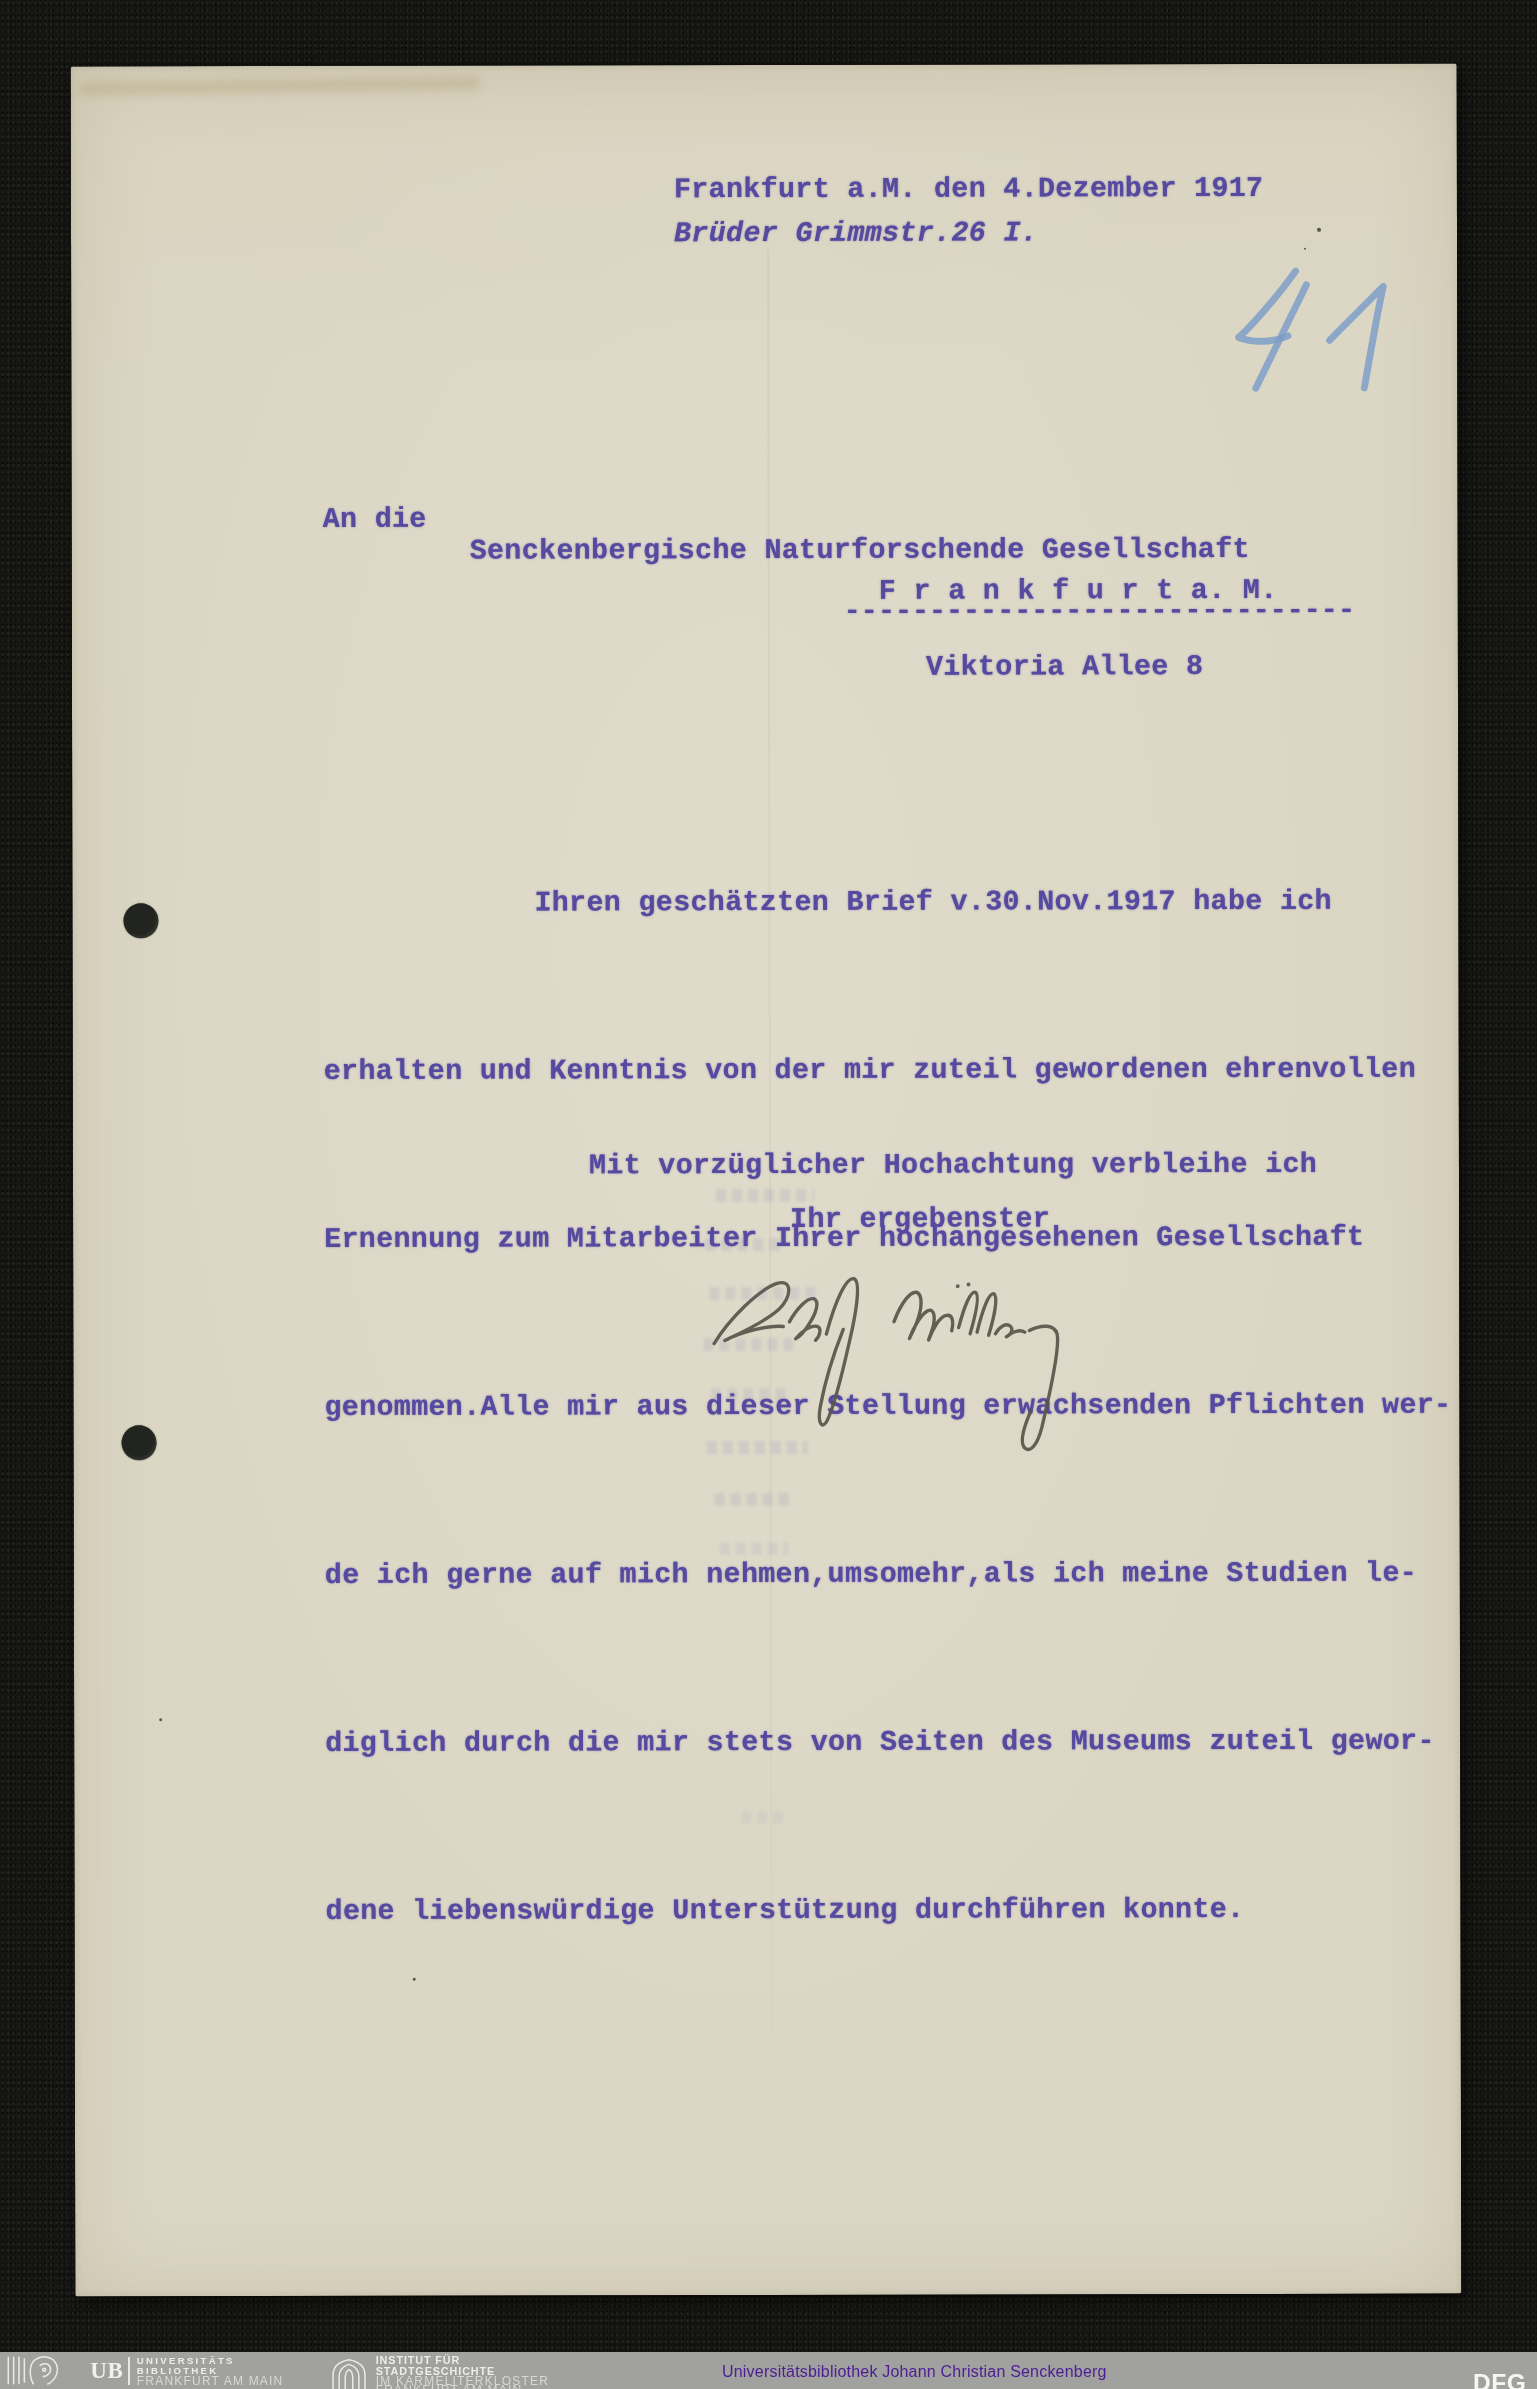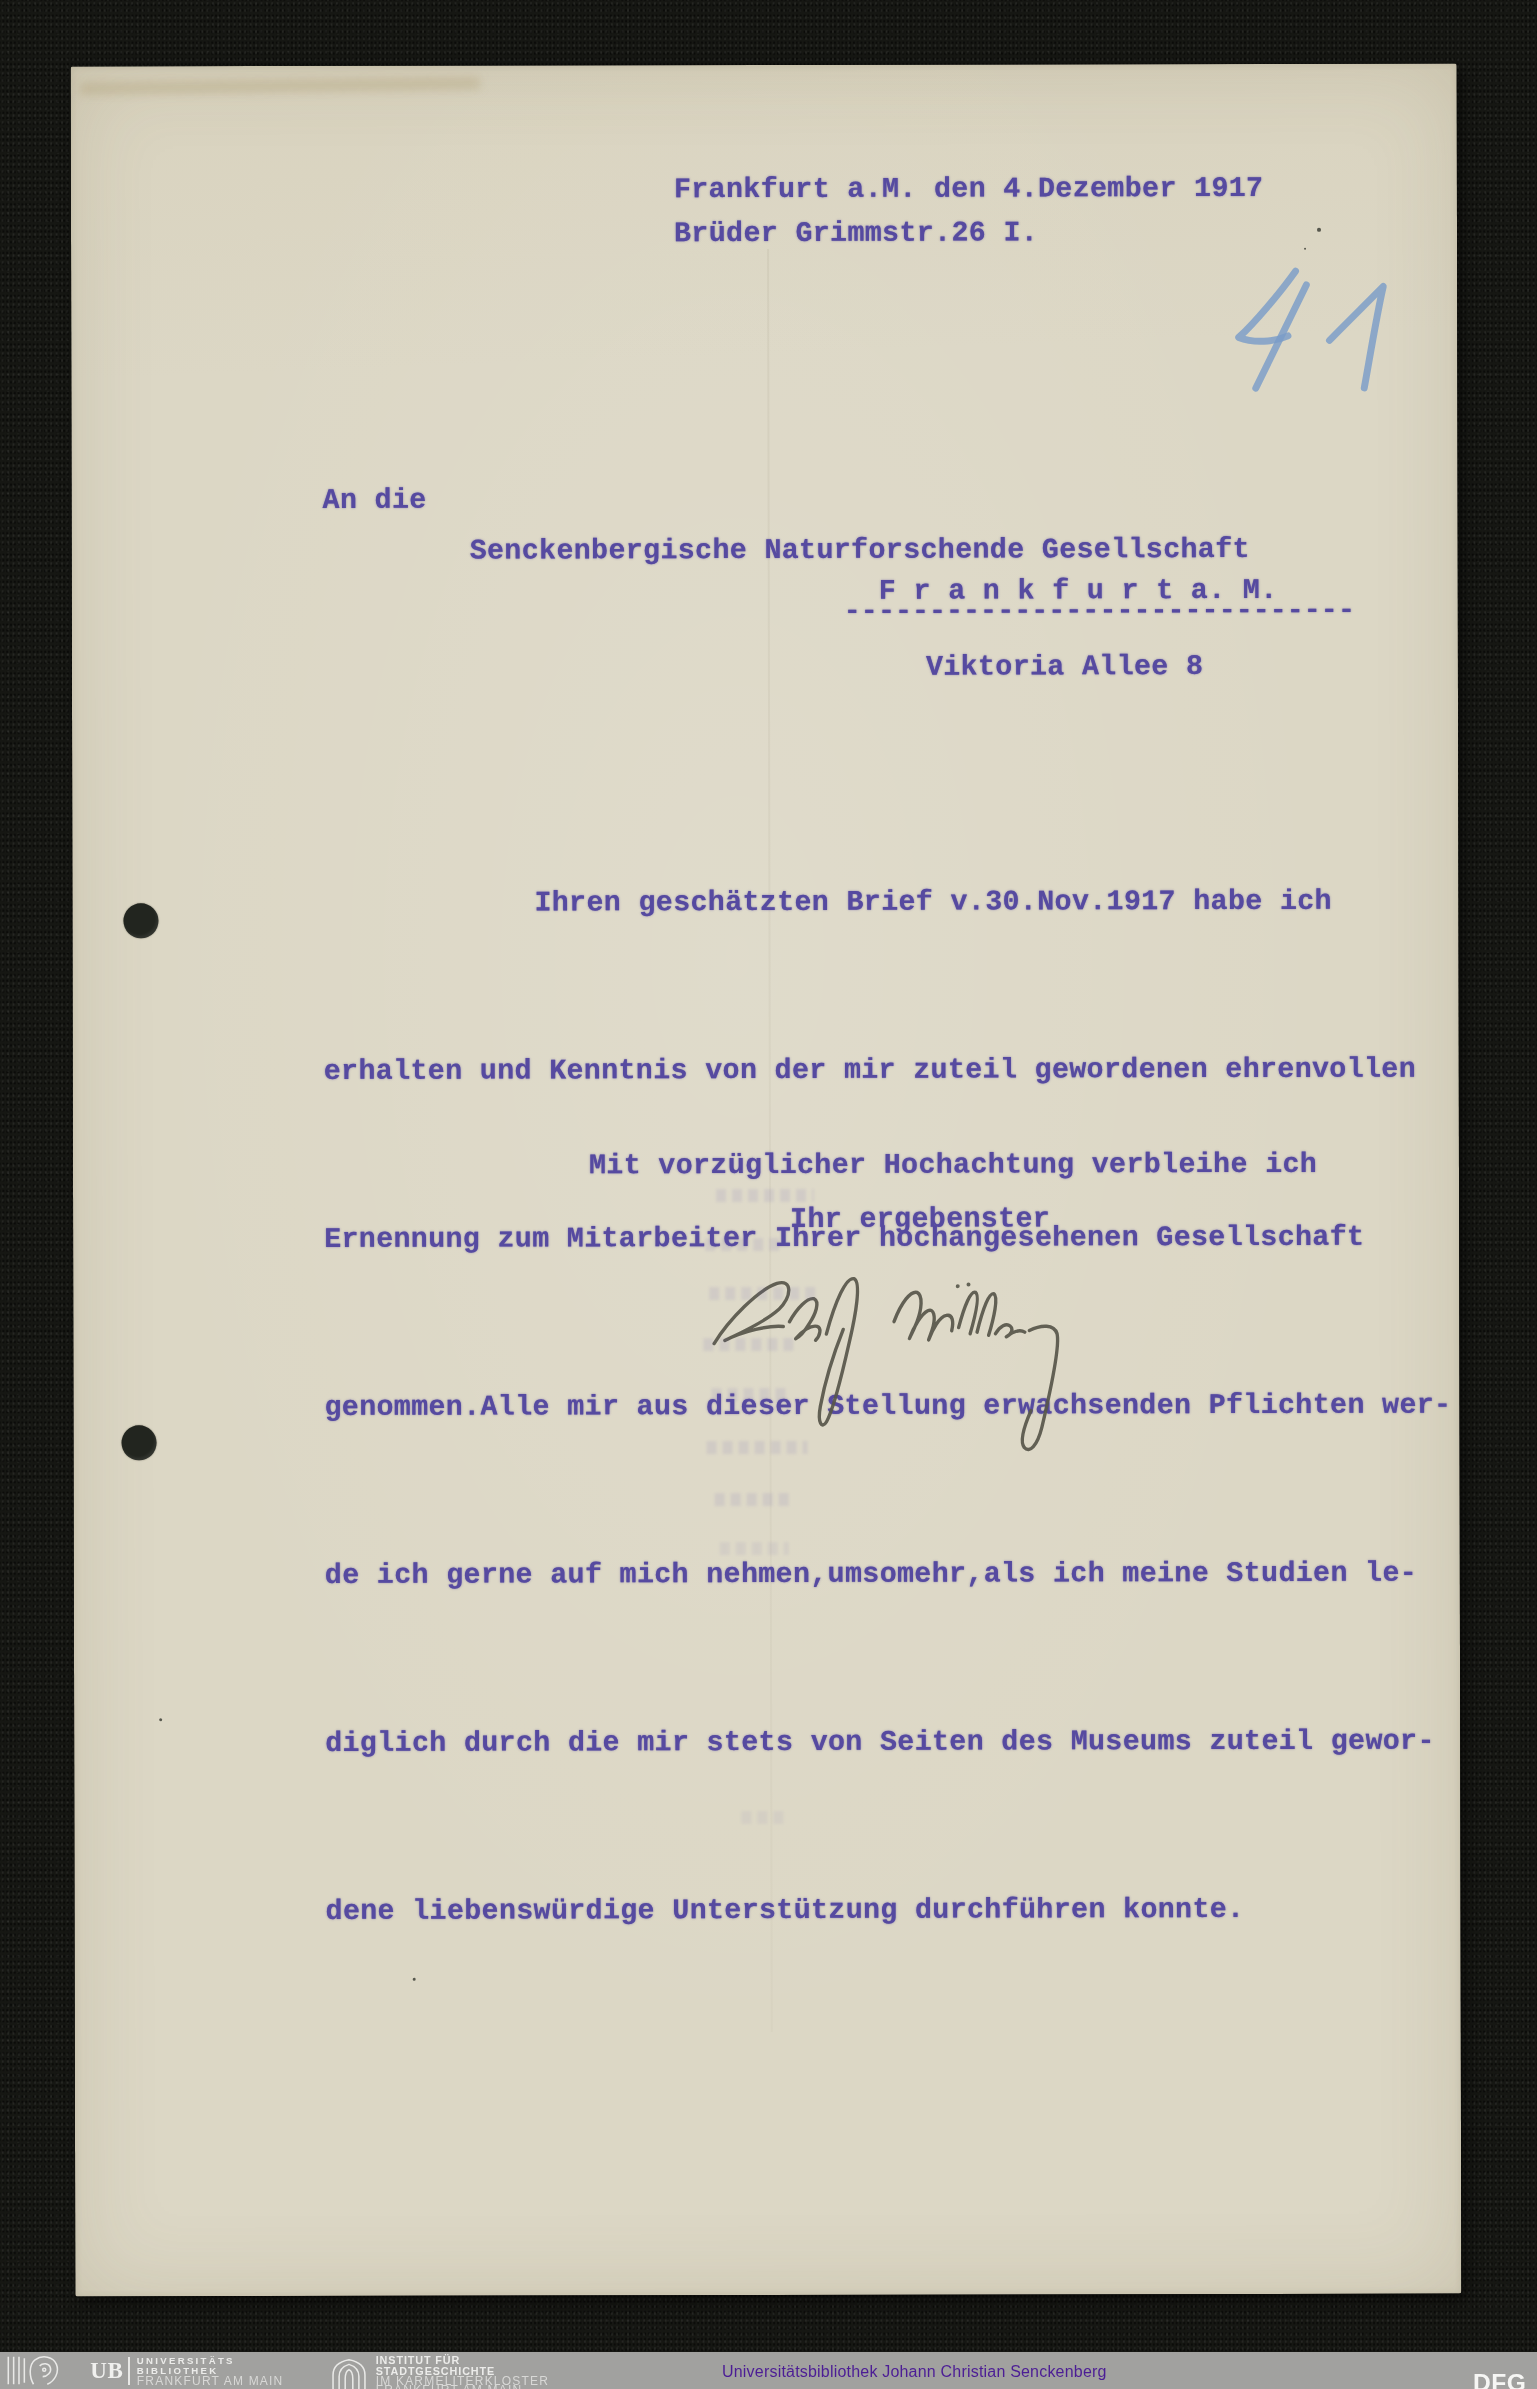--- a/index.html
+++ b/index.html
@@ -27,22 +27,22 @@
   }
   
   .tw{
     position:absolute;
     font-family:"Liberation Mono","DejaVu Sans Mono",monospace;
     font-weight:700;font-size:28.4px;line-height:1.2;letter-spacing:0.3px;
     color:#564aa0;white-space:pre;
     text-shadow:0 0 1.2px rgba(86,74,160,.65),0 0 2.7px rgba(86,74,160,.28);
   }
   .hdr1{left:603px;top:108px;}
-  .hdr2{left:603px;top:152px;}
-  .salutation{left:251px;top:418px;}
+  .hdr2{left:603px;top:152px;font-style:italic;}
+  .salutation{left:251px;top:437px;}
   .org{left:398px;top:469px;}
   .city{left:807px;top:510px;}
   .dashes{left:772px;top:530px;letter-spacing:0;}
   .street{left:854px;top:586px;}
   .body-block{position:absolute;left:251px;top:698px;width:1153px;line-height:56px;}
   .body-block .ln{position:relative;}
   .body-block .ln:first-child{text-indent:211px;}
   .closing1{left:516px;top:1084px;}
   .closing2{left:717px;top:1138px;}
   

